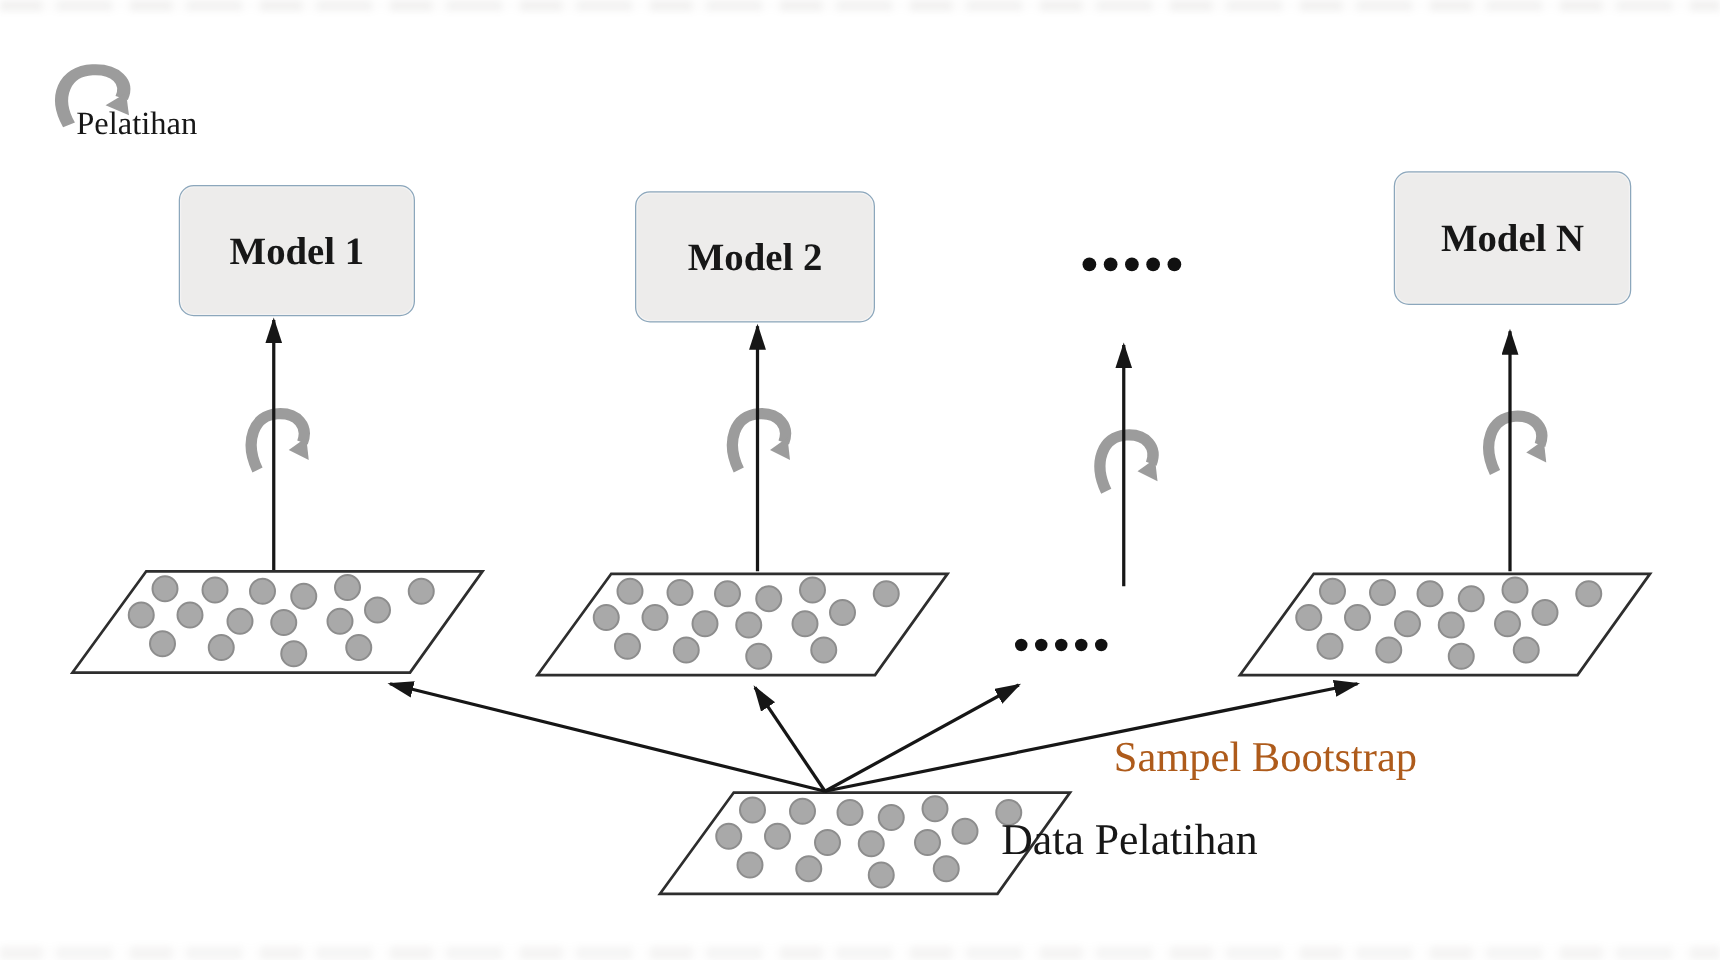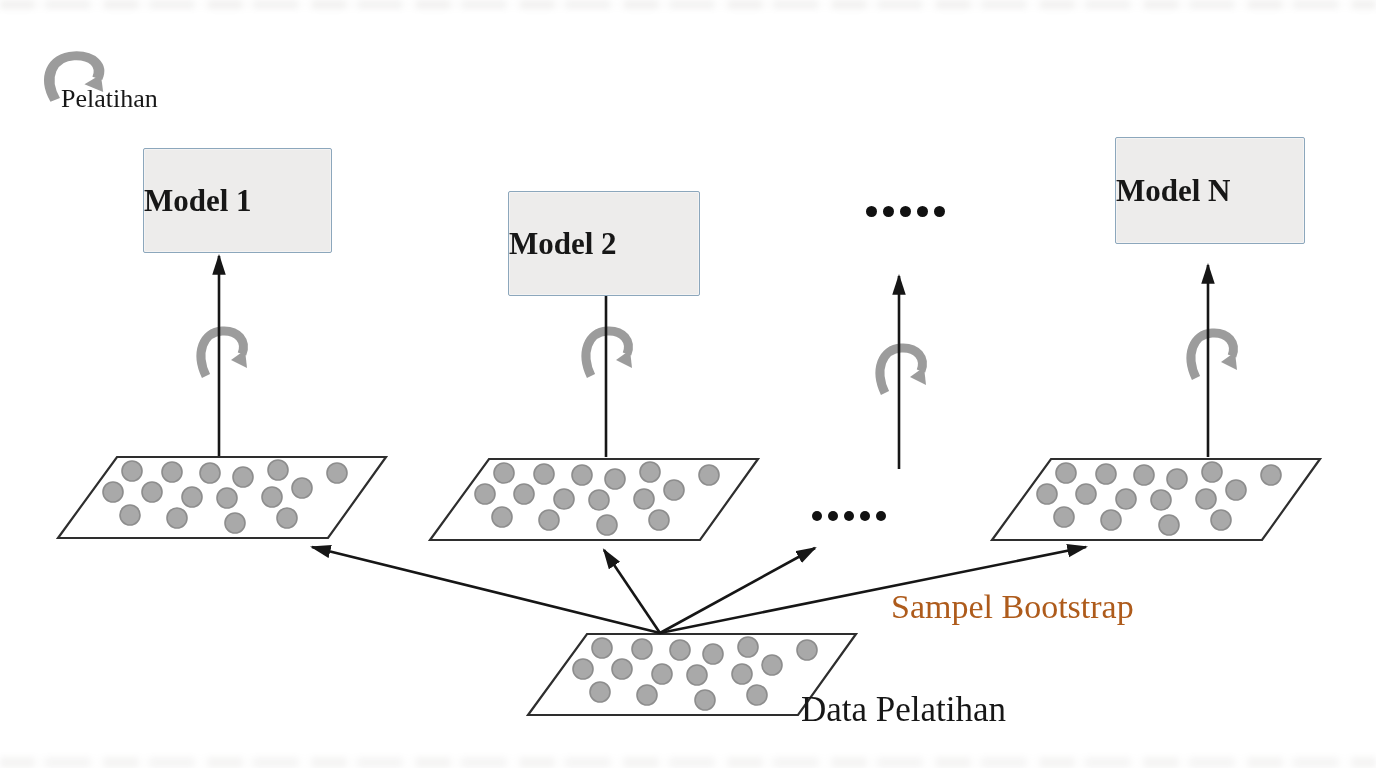--- a/index.html
+++ b/index.html
@@ -16,29 +16,29 @@
   .sample-dot{fill:var(--sample_dot_fill);stroke:var(--sample_dot_stroke);stroke-width:1.6;}
   .flow-line{stroke:var(--line_black);stroke-width:2.6;fill:none;}
   .arrow-head{fill:var(--line_black);}
   .loop-band{stroke:var(--curved_arrow);stroke-width:9;fill:none;}
   .loop-head{fill:var(--curved_arrow);}
 
   .model-box{
     position:absolute;height:103px;
     background:var(--box_fill);
     border:1.6px solid var(--box_border);
-    border-radius:2px;
-    display:flex;align-items:center;justify-content:flex-start;
+    border-radius:12px;
+    display:flex;align-items:center;justify-content:center;
     font-weight:700;font-size:31px;color:var(--text);
     box-shadow:0 0 0 1px rgba(255,255,255,.4) inset;
   }
   .label{position:absolute;font-weight:400;color:var(--text);white-space:nowrap;}
   .label-pelatihan{left:61px;top:84px;font-size:26px;}
   .label-bootstrap{left:891px;top:588px;font-size:34px;color:var(--bootstrap_text);text-align:center;}
-  .label-training-data{left:801px;top:690px;font-size:35px;}
+  .label-training-data{left:801px;top:652px;font-size:35px;}
 
   .ellipsis{position:absolute;display:flex;align-items:center;}
   .ellipsis-top{left:866px;top:206px;gap:6px;}
   .ellipsis-mid{left:812px;top:511px;gap:6px;}
   .ellipsis-top .edot{width:11px;height:11px;}
   .ellipsis-mid .edot{width:10px;height:10px;}
   .edot{border-radius:50%;background:var(--ellipsis_dot);display:inline-block;}
 
   
   .artifact{
@@ -129,21 +129,21 @@
       <line class="flow-line" x1="660" y1="633" x2="815" y2="548" marker-end="url(#ah)"></line>
       <line class="flow-line" x1="660" y1="633" x2="1086" y2="547" marker-end="url(#ah)"></line>
     </g>
   </svg>
 
   <div class="label label-pelatihan">Pelatihan</div>
 
   <div class="model-box" style="left:143px;top:148px;width:187px;">
     <span>Model 1</span>
   </div>
-  <div class="model-box" style="left:508px;top:153px;width:190px;margin-top:38px;">
+  <div class="model-box" style="left:508px;top:153px;width:190px;">
     <span>Model 2</span>
   </div>
   <div class="model-box" style="left:1115px;top:137px;width:188px;height:105px;">
     <span>Model N</span>
   </div>
 
   <div class="ellipsis ellipsis-top">
       <span class="edot"></span>
       <span class="edot"></span>
       <span class="edot"></span>

